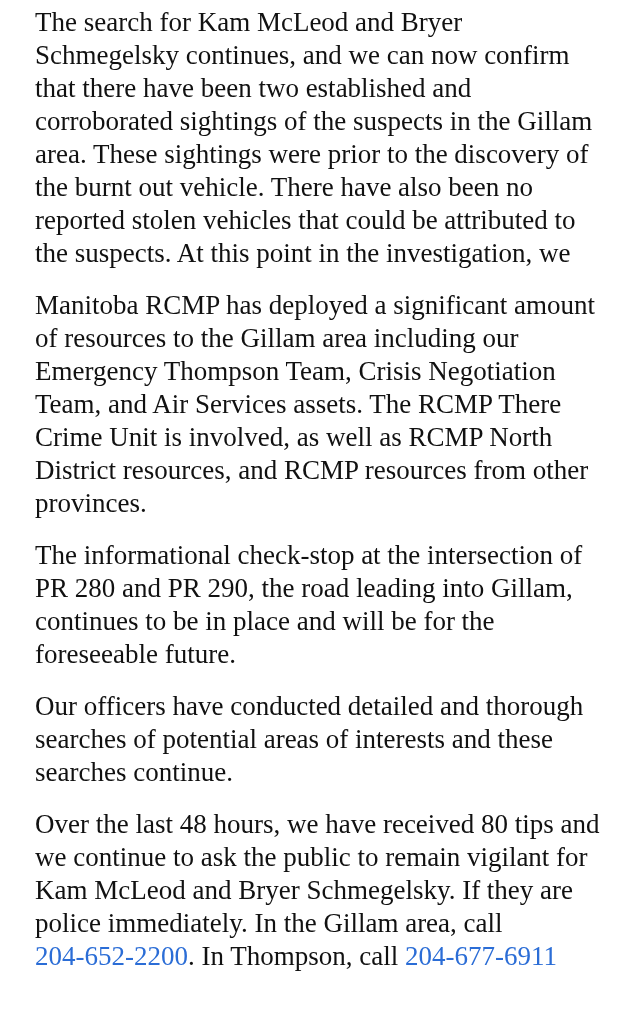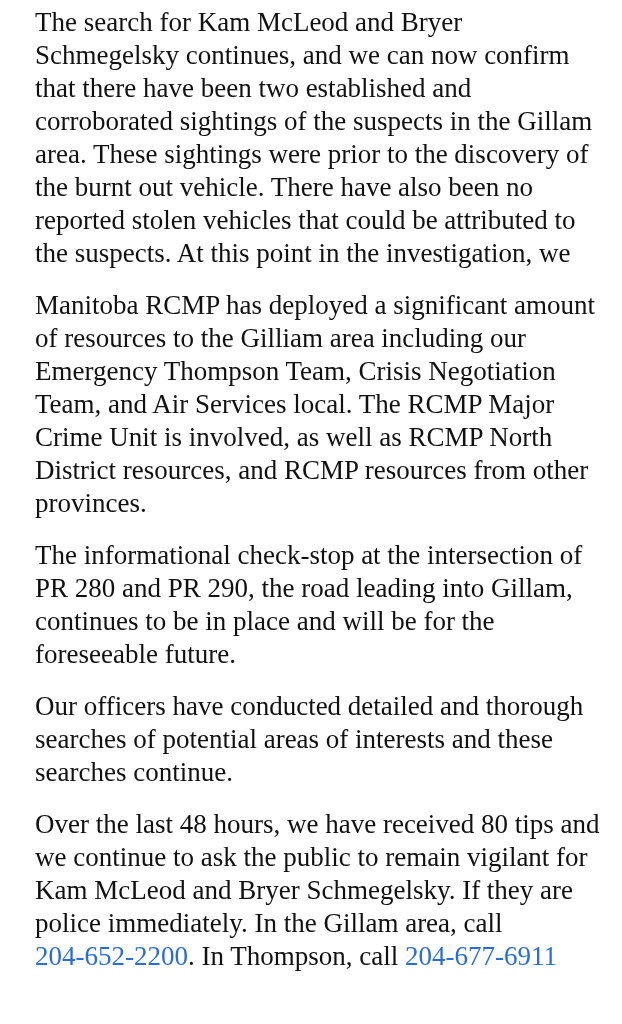--- a/index.html
+++ b/index.html
@@ -51,23 +51,23 @@
     <span class="line">that there have been two established and</span>
     <span class="line">corroborated sightings of the suspects in the Gillam</span>
     <span class="line">area. These sightings were prior to the discovery of</span>
     <span class="line">the burnt out vehicle. There have also been no</span>
     <span class="line">reported stolen vehicles that could be attributed to</span>
     <span class="line">the suspects. At this point in the investigation, we</span>
   </p>
 
   <p class="paragraph">
     <span class="line">Manitoba RCMP has deployed a significant amount</span>
-    <span class="line">of resources to the Gilliam area including our</span>
+    <span class="line">of resources to the Gillam area including our</span>
     <span class="line">Emergency Thompson Team, Crisis Negotiation</span>
-    <span class="line">Team, and Air Services local. The RCMP Major</span>
+    <span class="line">Team, and Air Services assets. The RCMP There</span>
     <span class="line">Crime Unit is involved, as well as RCMP North</span>
     <span class="line">District resources, and RCMP resources from other</span>
     <span class="line">provinces.</span>
   </p>
 
   <p class="paragraph">
     <span class="line">The informational check-stop at the intersection of</span>
     <span class="line">PR 280 and PR 290, the road leading into Gillam,</span>
     <span class="line">continues to be in place and will be for the</span>
     <span class="line">foreseeable future.</span>

